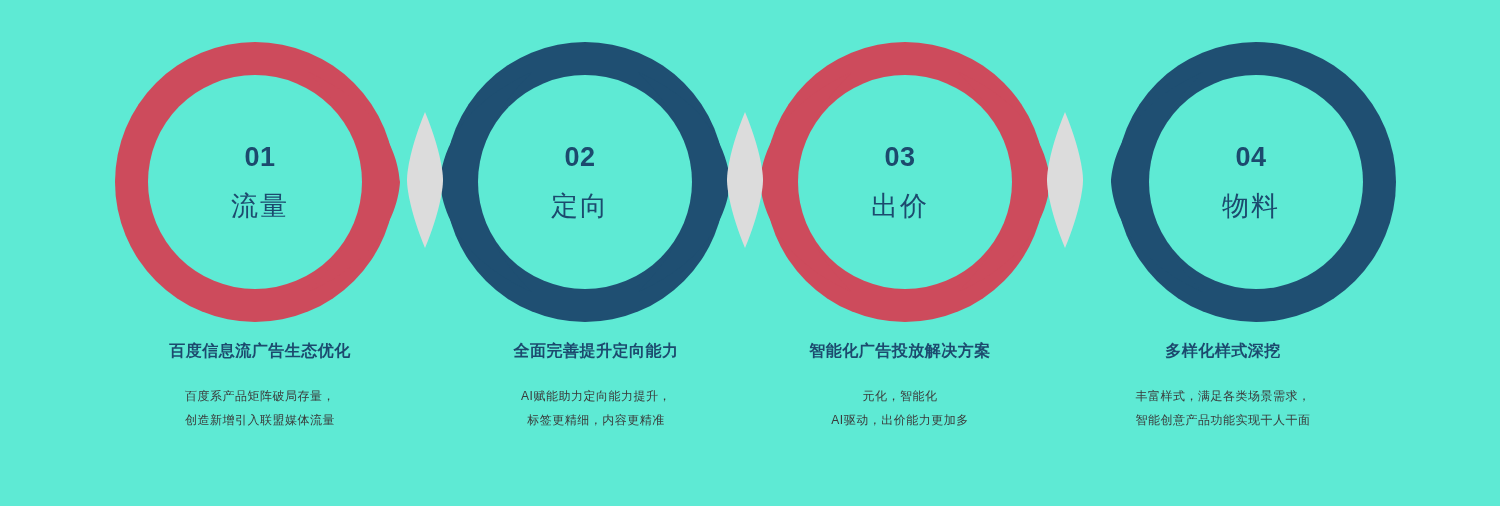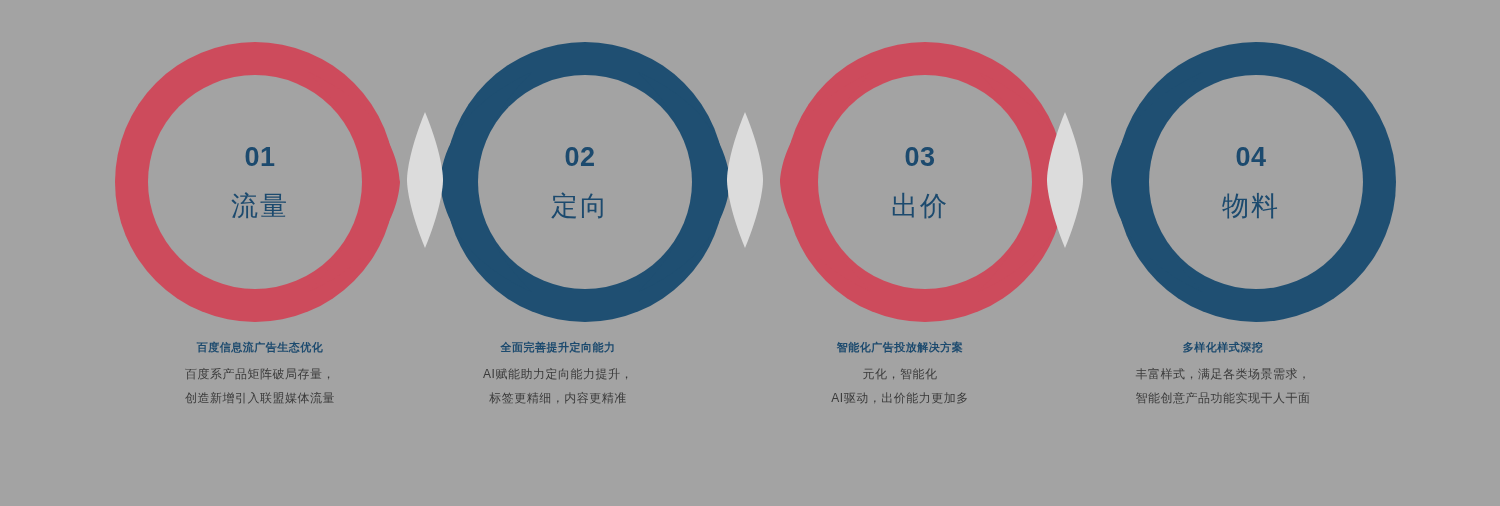--- a/index.html
+++ b/index.html
@@ -13,42 +13,42 @@
     height: 506px;
     font-family: "Liberation Sans", "DejaVu Sans", sans-serif;
     overflow: hidden;
     position: relative;
   }
 
   .infographic {
     position: relative;
     width: 1500px;
     height: 506px;
-    background: #a3a3a3;
+    background: #5eead4;
   }
 
   
   .circles-row {
     position: absolute;
     left: 0;
     top: 0;
     width: 1500px;
     height: 340px;
   }
 
   .step {
     position: absolute;
     top: 34px;
     width: 296px;
     height: 296px;
   }
 
   .step-0 { left: 112px; }
   .step-1 { left: 432px; }
-  .step-2 { left: 772px; }
+  .step-2 { left: 752px; }
   .step-3 { left: 1103px; }
 
   .ring-svg {
     position: absolute;
     left: 0;
     top: 0;
     width: 296px;
     height: 296px;
     display: block;
   }
@@ -107,31 +107,31 @@
   }
 
   .caption {
     position: absolute;
     top: 0;
     width: 330px;
     text-align: center;
   }
 
   .cap-0 { left: 95px; }
-  .cap-1 { left: 393px; }
+  .cap-1 { left: 431px; }
   .cap-2 { left: 735px; }
   .cap-3 { left: 1058px; }
 
   .caption-title {
-    font-size: 11px;
+    font-size: 16px;
     font-weight: bold;
     color: #1c4a6e;
     line-height: 1.4;
     letter-spacing: 0.5px;
-    margin-bottom: 8px;
+    margin-bottom: 23px;
     white-space: nowrap;
   }
 
   .caption-desc {
     font-size: 12px;
     font-weight: normal;
     color: #3a3a3a;
     line-height: 1.95;
     letter-spacing: 0.5px;
   }

